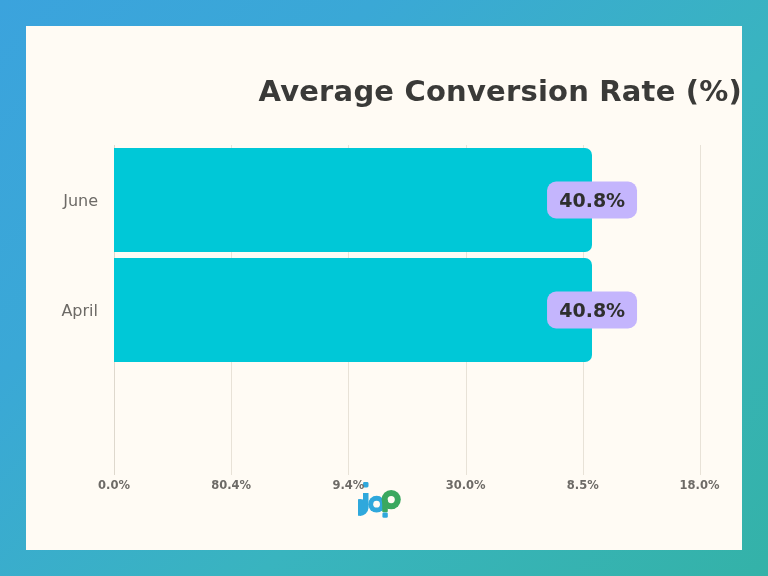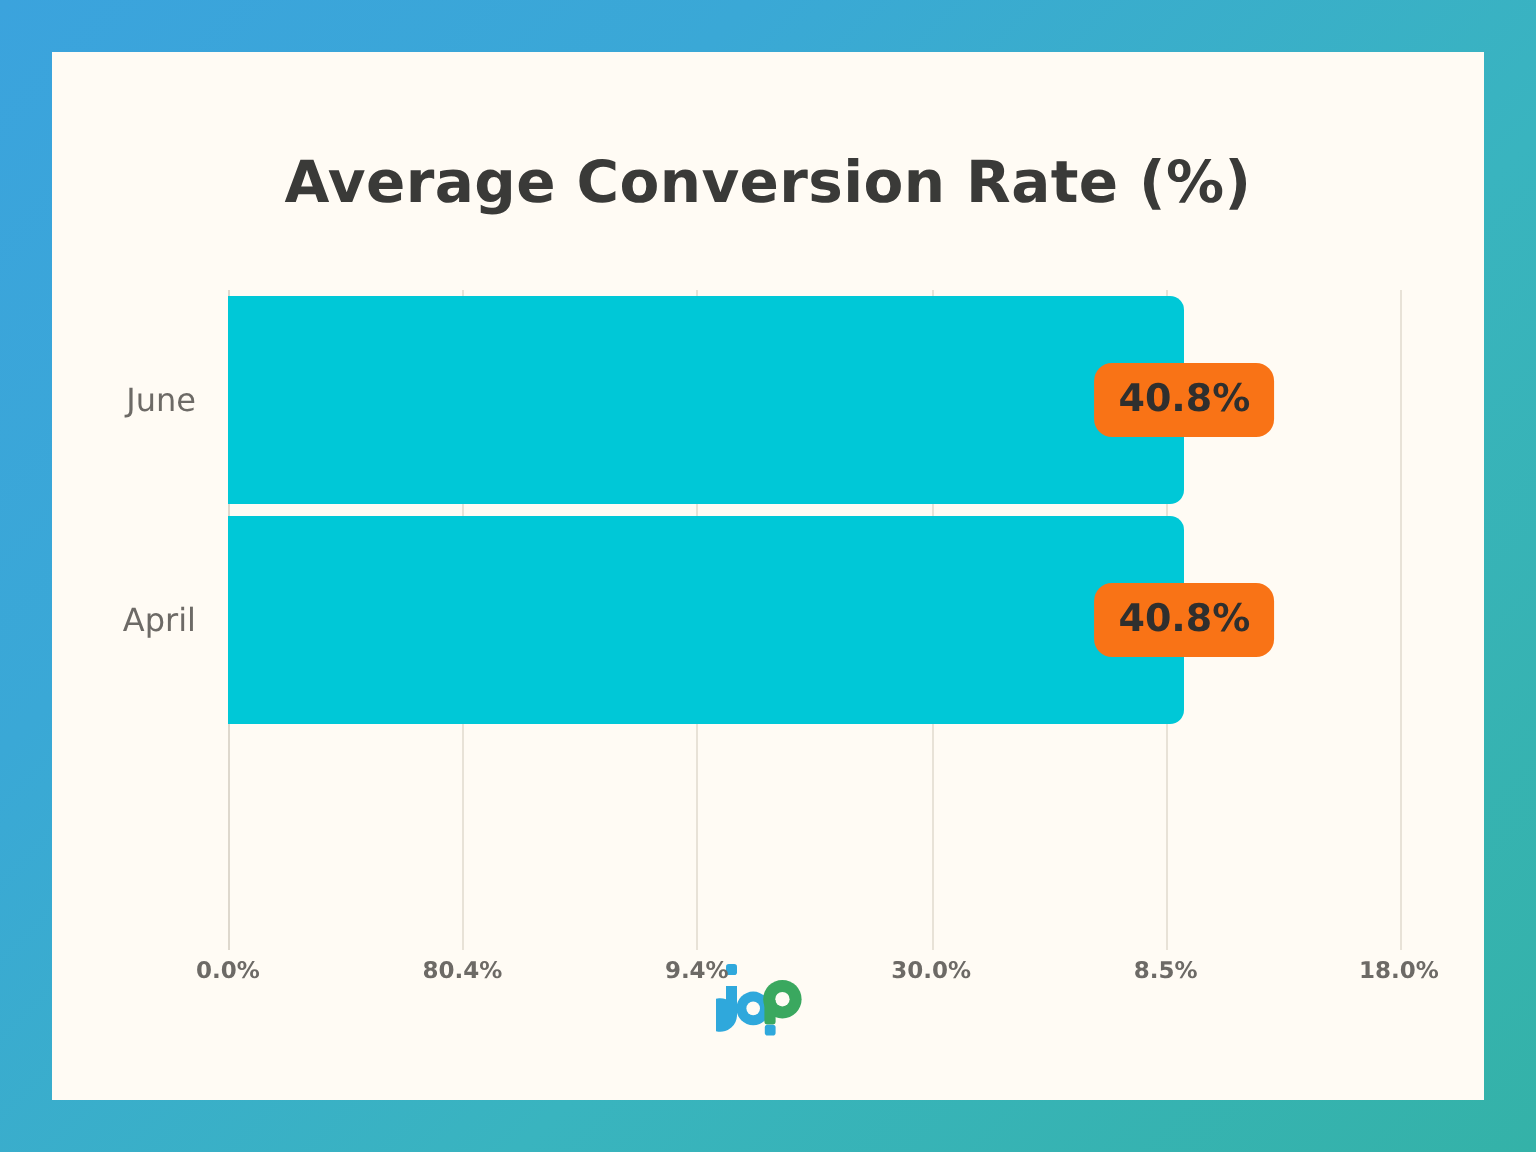--- a/index.html
+++ b/index.html
@@ -31,21 +31,21 @@
     background: #fffbf4;
     overflow: hidden;
   }
 
   
   .chart-title {
     position: absolute;
     left: 0;
     right: 0;
     top: 48px;
-    text-align: center;
+    text-align: right;
     font-size: 29px;
     font-weight: bold;
     color: #3a3a38;
     letter-spacing: 0.2px;
     white-space: nowrap;
   }
 
   
   .plot {
     position: absolute;
@@ -103,21 +103,21 @@
     transform: translateY(-50%);
     font-size: 16px;
     color: #6d6a66;
     white-space: nowrap;
   }
 
   .value-pill {
     position: absolute;
     top: 50%;
     transform: translate(-50%, -50%);
-    background: #f97316;
+    background: #c4b5fd;
     border-radius: 9px;
     padding: 7px 12px 8px 12px;
     font-size: 19px;
     font-weight: bold;
     color: #2f2f2e;
     white-space: nowrap;
     box-shadow: 0 0 0 0 rgba(0,0,0,0);
     z-index: 3;
   }
 

